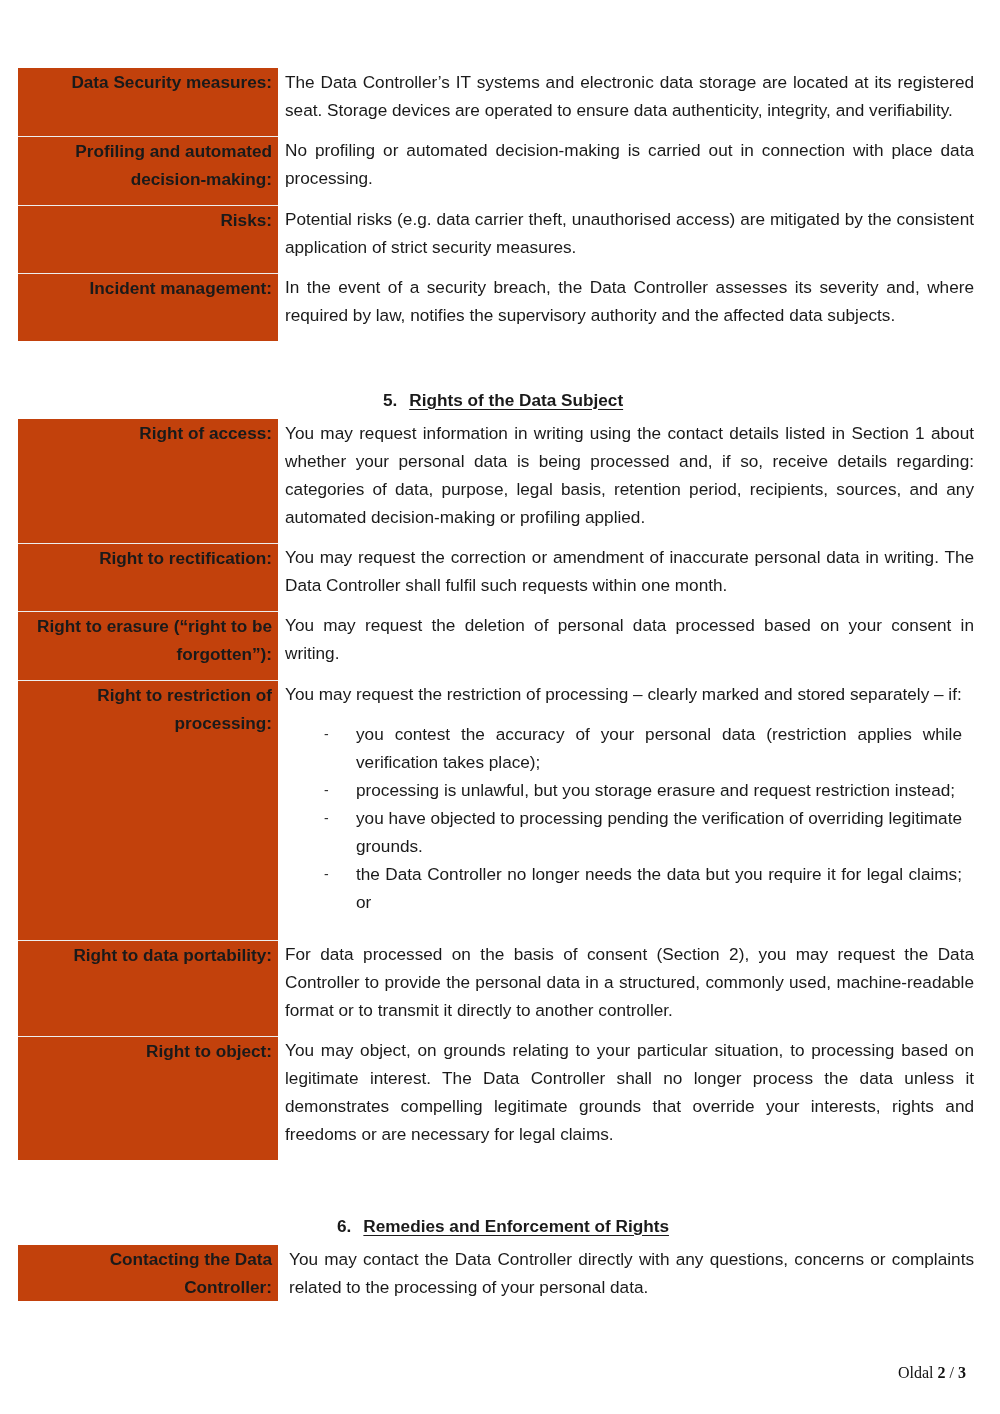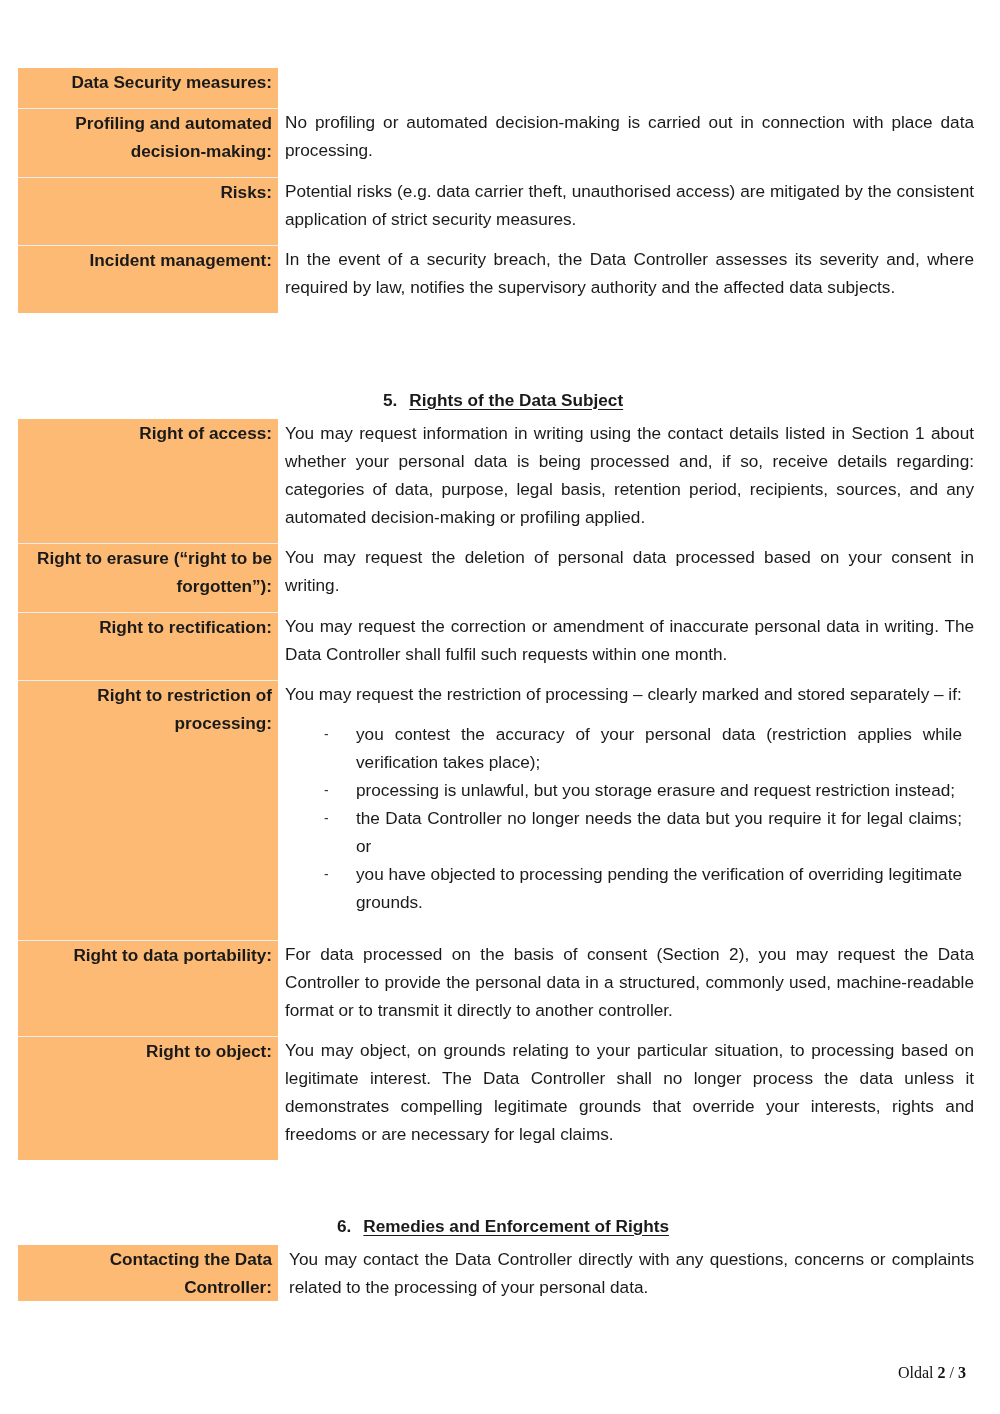--- a/index.html
+++ b/index.html
@@ -3,21 +3,21 @@
 <meta charset="utf-8">
 <style>
   html, body { margin: 0; padding: 0; background: #ffffff; }
   body {
     width: 1000px; height: 1414px; position: relative; overflow: hidden;
     font-family: "Liberation Sans", sans-serif; color: #1a1a1a;
   }
   .table { position: absolute; left: 18px; width: 960px; }
   .row { display: flex; align-items: stretch; }
   .label {
-    width: 260px; background: #fdba74; text-align: right; font-weight: bold;
+    width: 260px; background: #c2410c; text-align: right; font-weight: bold;
     font-size: 17.2px; line-height: 28px; padding: 0 6px 0 0; box-sizing: border-box;
     border-top: 1px solid #eeeeee;
   }
   .row:first-child .label { border-top: none; }
   .content {
     flex: 1; font-size: 17.2px; line-height: 28px; text-align: justify;
     padding: 0 4px 0 7px; box-sizing: border-box;
   }
   .pad { padding-bottom: 12px; }
   .pad-content { padding-bottom: 12px; }
@@ -44,20 +44,21 @@
     font-size: 16px; color: #111;
   }
   .footer b { font-weight: bold; }
 </style>
 </head>
 <body>
 
 <div class="table t1">
   <div class="row">
     <div class="label pad">Data Security measures:</div>
+    <div class="content pad-content">The Data Controller’s IT systems and electronic data storage are located at its registered seat. Storage devices are operated to ensure data authenticity, integrity, and verifiability.</div>
   </div>
   <div class="row">
     <div class="label pad">Profiling and automated<br>decision-making:</div>
     <div class="content pad-content">No profiling or automated decision-making is carried out in connection with place data processing.</div>
   </div>
   <div class="row">
     <div class="label pad">Risks:</div>
     <div class="content pad-content">Potential risks (e.g. data carrier theft, unauthorised access) are mitigated by the consistent application of strict security measures.</div>
   </div>
   <div class="row">
@@ -69,36 +70,36 @@
 <div class="heading h5">
   <span class="num">5.</span><span class="title">Rights of the Data Subject</span>
 </div>
 
 <div class="table t2">
   <div class="row">
     <div class="label pad">Right of access:</div>
     <div class="content pad-content">You may request information in writing using the contact details listed in Section 1 about whether your personal data is being processed and, if so, receive details regarding: categories of data, purpose, legal basis, retention period, recipients, sources, and any automated decision-making or profiling applied.</div>
   </div>
   <div class="row">
+    <div class="label pad">Right to rectification:</div>
+    <div class="content pad-content">You may request the correction or amendment of inaccurate personal data in writing. The Data Controller shall fulfil such requests within one month.</div>
+  </div>
+  <div class="row">
     <div class="label pad">Right to erasure (“right to be<br>forgotten”):</div>
     <div class="content pad-content">You may request the deletion of personal data processed based on your consent in writing.</div>
-  </div>
-  <div class="row">
-    <div class="label pad">Right to rectification:</div>
-    <div class="content pad-content">You may request the correction or amendment of inaccurate personal data in writing. The Data Controller shall fulfil such requests within one month.</div>
   </div>
   <div class="row">
     <div class="label pad">Right to restriction of<br>processing:</div>
     <div class="content pad-content">
       <div>You may request the restriction of processing – clearly marked and stored separately – if:</div>
       <ul class="dash">
         <li>you contest the accuracy of your personal data (restriction applies while verification takes place);</li>
         <li>processing is unlawful, but you storage erasure and request restriction instead;</li>
+        <li>you have objected to processing pending the verification of overriding legitimate grounds.</li>
         <li>the Data Controller no longer needs the data but you require it for legal claims; or</li>
-        <li>you have objected to processing pending the verification of overriding legitimate grounds.</li>
       </ul>
     </div>
   </div>
   <div class="row">
     <div class="label pad">Right to data portability:</div>
     <div class="content pad-content">For data processed on the basis of consent (Section 2), you may request the Data Controller to provide the personal data in a structured, commonly used, machine-readable format or to transmit it directly to another controller.</div>
   </div>
   <div class="row">
     <div class="label pad">Right to object:</div>
     <div class="content pad-content">You may object, on grounds relating to your particular situation, to processing based on legitimate interest. The Data Controller shall no longer process the data unless it demonstrates compelling legitimate grounds that override your interests, rights and freedoms or are necessary for legal claims.</div>

